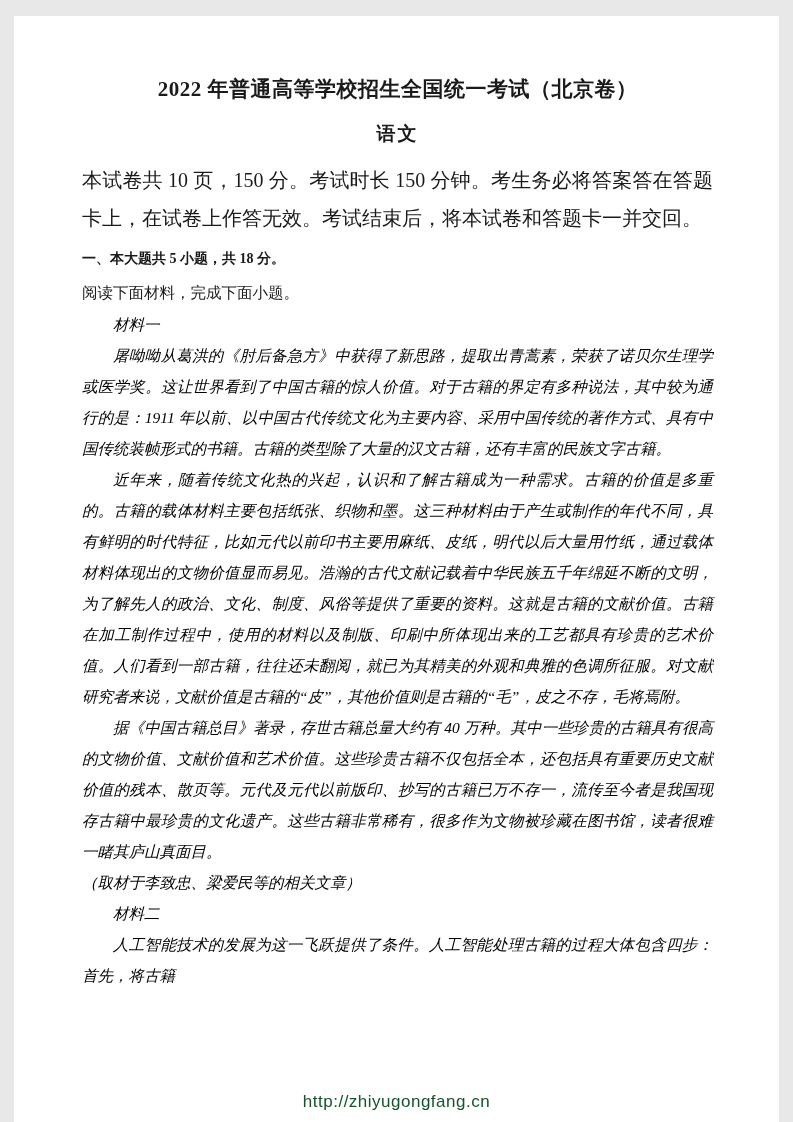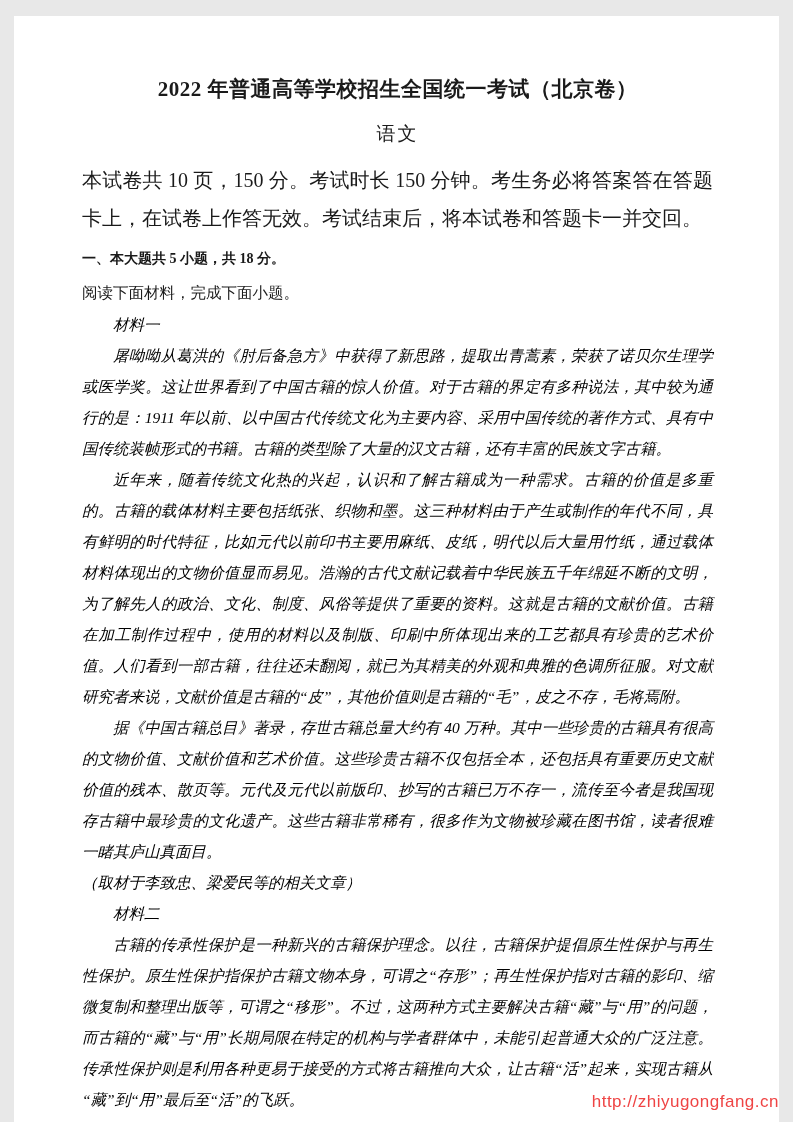--- a/index.html
+++ b/index.html
@@ -26,21 +26,21 @@
     text-align: center;
     font-size: 21px;
     font-weight: 700;
     letter-spacing: 0.5px;
     line-height: 30px;
   }
   .subject-title {
     margin: 16px 0 0 0;
     text-align: center;
     font-size: 19px;
-    font-weight: 400;
+    font-weight: 700;
     letter-spacing: 2px;
     line-height: 28px;
   }
   .instructions {
     margin: 13px 0 0 0;
     font-size: 20px;
     font-weight: 400;
     line-height: 38px;
     text-align: justify;
   }
@@ -72,22 +72,22 @@
   }
   .kai.attribution {
     text-align: left;
     text-indent: 0;
   }
   .watermark {
     position: absolute;
     left: 0;
     right: 0;
     bottom: 26px;
-    text-align: right;
-    color: #ef4444;
+    text-align: center;
+    color: #14532d;
     font-family: "Liberation Sans", "DejaVu Sans", sans-serif;
     font-size: 17px;
     letter-spacing: 0.5px;
   }
 </style>
 </head>
 <body>
 
 <div class="page">
   <div class="content">
@@ -107,20 +107,19 @@
     <p class="kai para">屠呦呦从葛洪的《肘后备急方》中获得了新思路，提取出青蒿素，荣获了诺贝尔生理学或医学奖。这让世界看到了中国古籍的惊人价值。对于古籍的界定有多种说法，其中较为通行的是：1911 年以前、以中国古代传统文化为主要内容、采用中国传统的著作方式、具有中国传统装帧形式的书籍。古籍的类型除了大量的汉文古籍，还有丰富的民族文字古籍。</p>
 
     <p class="kai para">近年来，随着传统文化热的兴起，认识和了解古籍成为一种需求。古籍的价值是多重的。古籍的载体材料主要包括纸张、织物和墨。这三种材料由于产生或制作的年代不同，具有鲜明的时代特征，比如元代以前印书主要用麻纸、皮纸，明代以后大量用竹纸，通过载体材料体现出的文物价值显而易见。浩瀚的古代文献记载着中华民族五千年绵延不断的文明，为了解先人的政治、文化、制度、风俗等提供了重要的资料。这就是古籍的文献价值。古籍在加工制作过程中，使用的材料以及制版、印刷中所体现出来的工艺都具有珍贵的艺术价值。人们看到一部古籍，往往还未翻阅，就已为其精美的外观和典雅的色调所征服。对文献研究者来说，文献价值是古籍的“皮”，其他价值则是古籍的“毛”，皮之不存，毛将焉附。</p>
 
     <p class="kai para">据《中国古籍总目》著录，存世古籍总量大约有 40 万种。其中一些珍贵的古籍具有很高的文物价值、文献价值和艺术价值。这些珍贵古籍不仅包括全本，还包括具有重要历史文献价值的残本、散页等。元代及元代以前版印、抄写的古籍已万不存一，流传至今者是我国现存古籍中最珍贵的文化遗产。这些古籍非常稀有，很多作为文物被珍藏在图书馆，读者很难一睹其庐山真面目。</p>
 
     <p class="kai attribution">（取材于李致忠、梁爱民等的相关文章）</p>
 
     <p class="kai label">材料二</p>
 
-    <p class="kai para">古籍的传承性保护是一种新兴的古籍保护理念。以往，古籍保护提倡原生性保护与再生性保护。原生性保护指保护古籍文物本身，可谓之“存形”；再生性保护指对古籍的影印、缩微复制和整理出版等，可谓之“移形”。不过，这两种方式主要解决古籍“藏”与“用”的问题，而古籍的“藏”与“用”长期局限在特定的机构与学者群体中，未能引起普通大众的广泛注意。传承性保护则是利用各种更易于接受的方式将古籍推向大众，让古籍“活”起来，实现古籍从“藏”到“用”最后至“活”的飞跃。</p>
 
     <p class="kai para">人工智能技术的发展为这一飞跃提供了条件。人工智能处理古籍的过程大体包含四步：首先，将古籍</p>
 
   </div>
 
   <div class="watermark">http://zhiyugongfang.cn</div>
 </div>
 
 </body></html>

